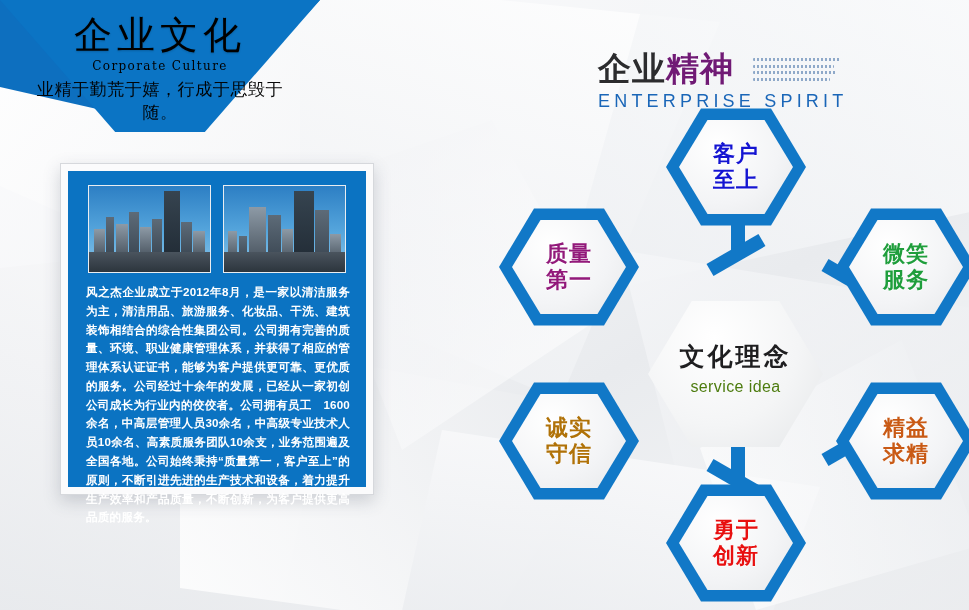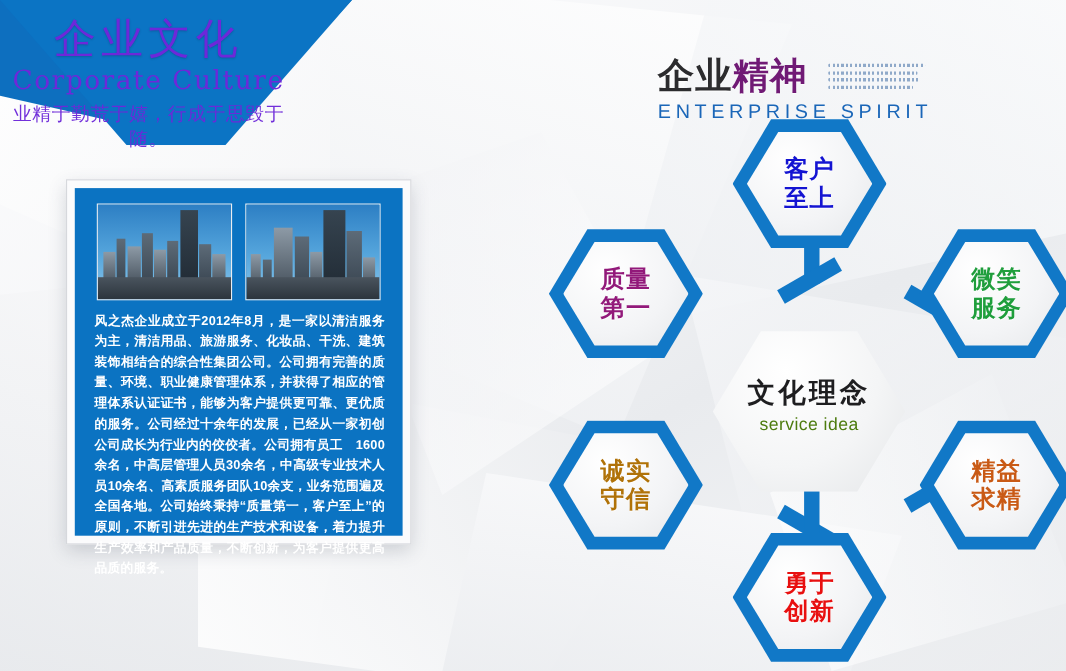--- a/index.html
+++ b/index.html
@@ -45,25 +45,25 @@
       clip-path:polygon(0 40%,72% 0,100% 76%,20% 100%);opacity:.7;}
 
   
   .banner{position:absolute;left:0;top:0;width:320px;height:132px;
       background:#0b74c4;
       clip-path:polygon(0 0,100% 0,64% 100%,36% 100%,0 0);}
   .banner2{position:absolute;left:0;top:0;width:320px;height:132px;
       background:#0d6fbf;
       clip-path:polygon(0 0,100% 0,62% 100%,0 66%);}
   .banner-txt{position:absolute;left:0;top:14px;width:270px;text-align:center;
-      color:#6d28d9;z-index:6;}
+      color:#000000;z-index:6;padding-left:25px;}
   .b-cn{font-family:"DejaVu Serif","Liberation Serif",serif;font-size:38px;
       letter-spacing:5px;font-weight:400;line-height:1.15;
       text-shadow:0 1px 2px rgba(0,0,0,.18);}
-  .b-en{font-family:"DejaVu Serif","Liberation Serif",serif;font-size:24px;
+  .b-en{font-family:"DejaVu Serif","Liberation Serif",serif;font-size:12px;
       letter-spacing:1.4px;margin-top:1px;}
   .b-sub{font-size:17px;letter-spacing:.6px;margin-top:5px;opacity:.96;}
 
   
   .h-intro{position:absolute;left:152px;top:116px;font-size:30px;
       font-weight:700;letter-spacing:2px;line-height:1;z-index:7;}
   .h-intro .dark{color:#3a3a3c;text-shadow:0 1px 1px rgba(255,255,255,.85);}
   .h-intro .blue{color:#1478c8;text-shadow:0 1px 1px rgba(255,255,255,.85);}
 
   

